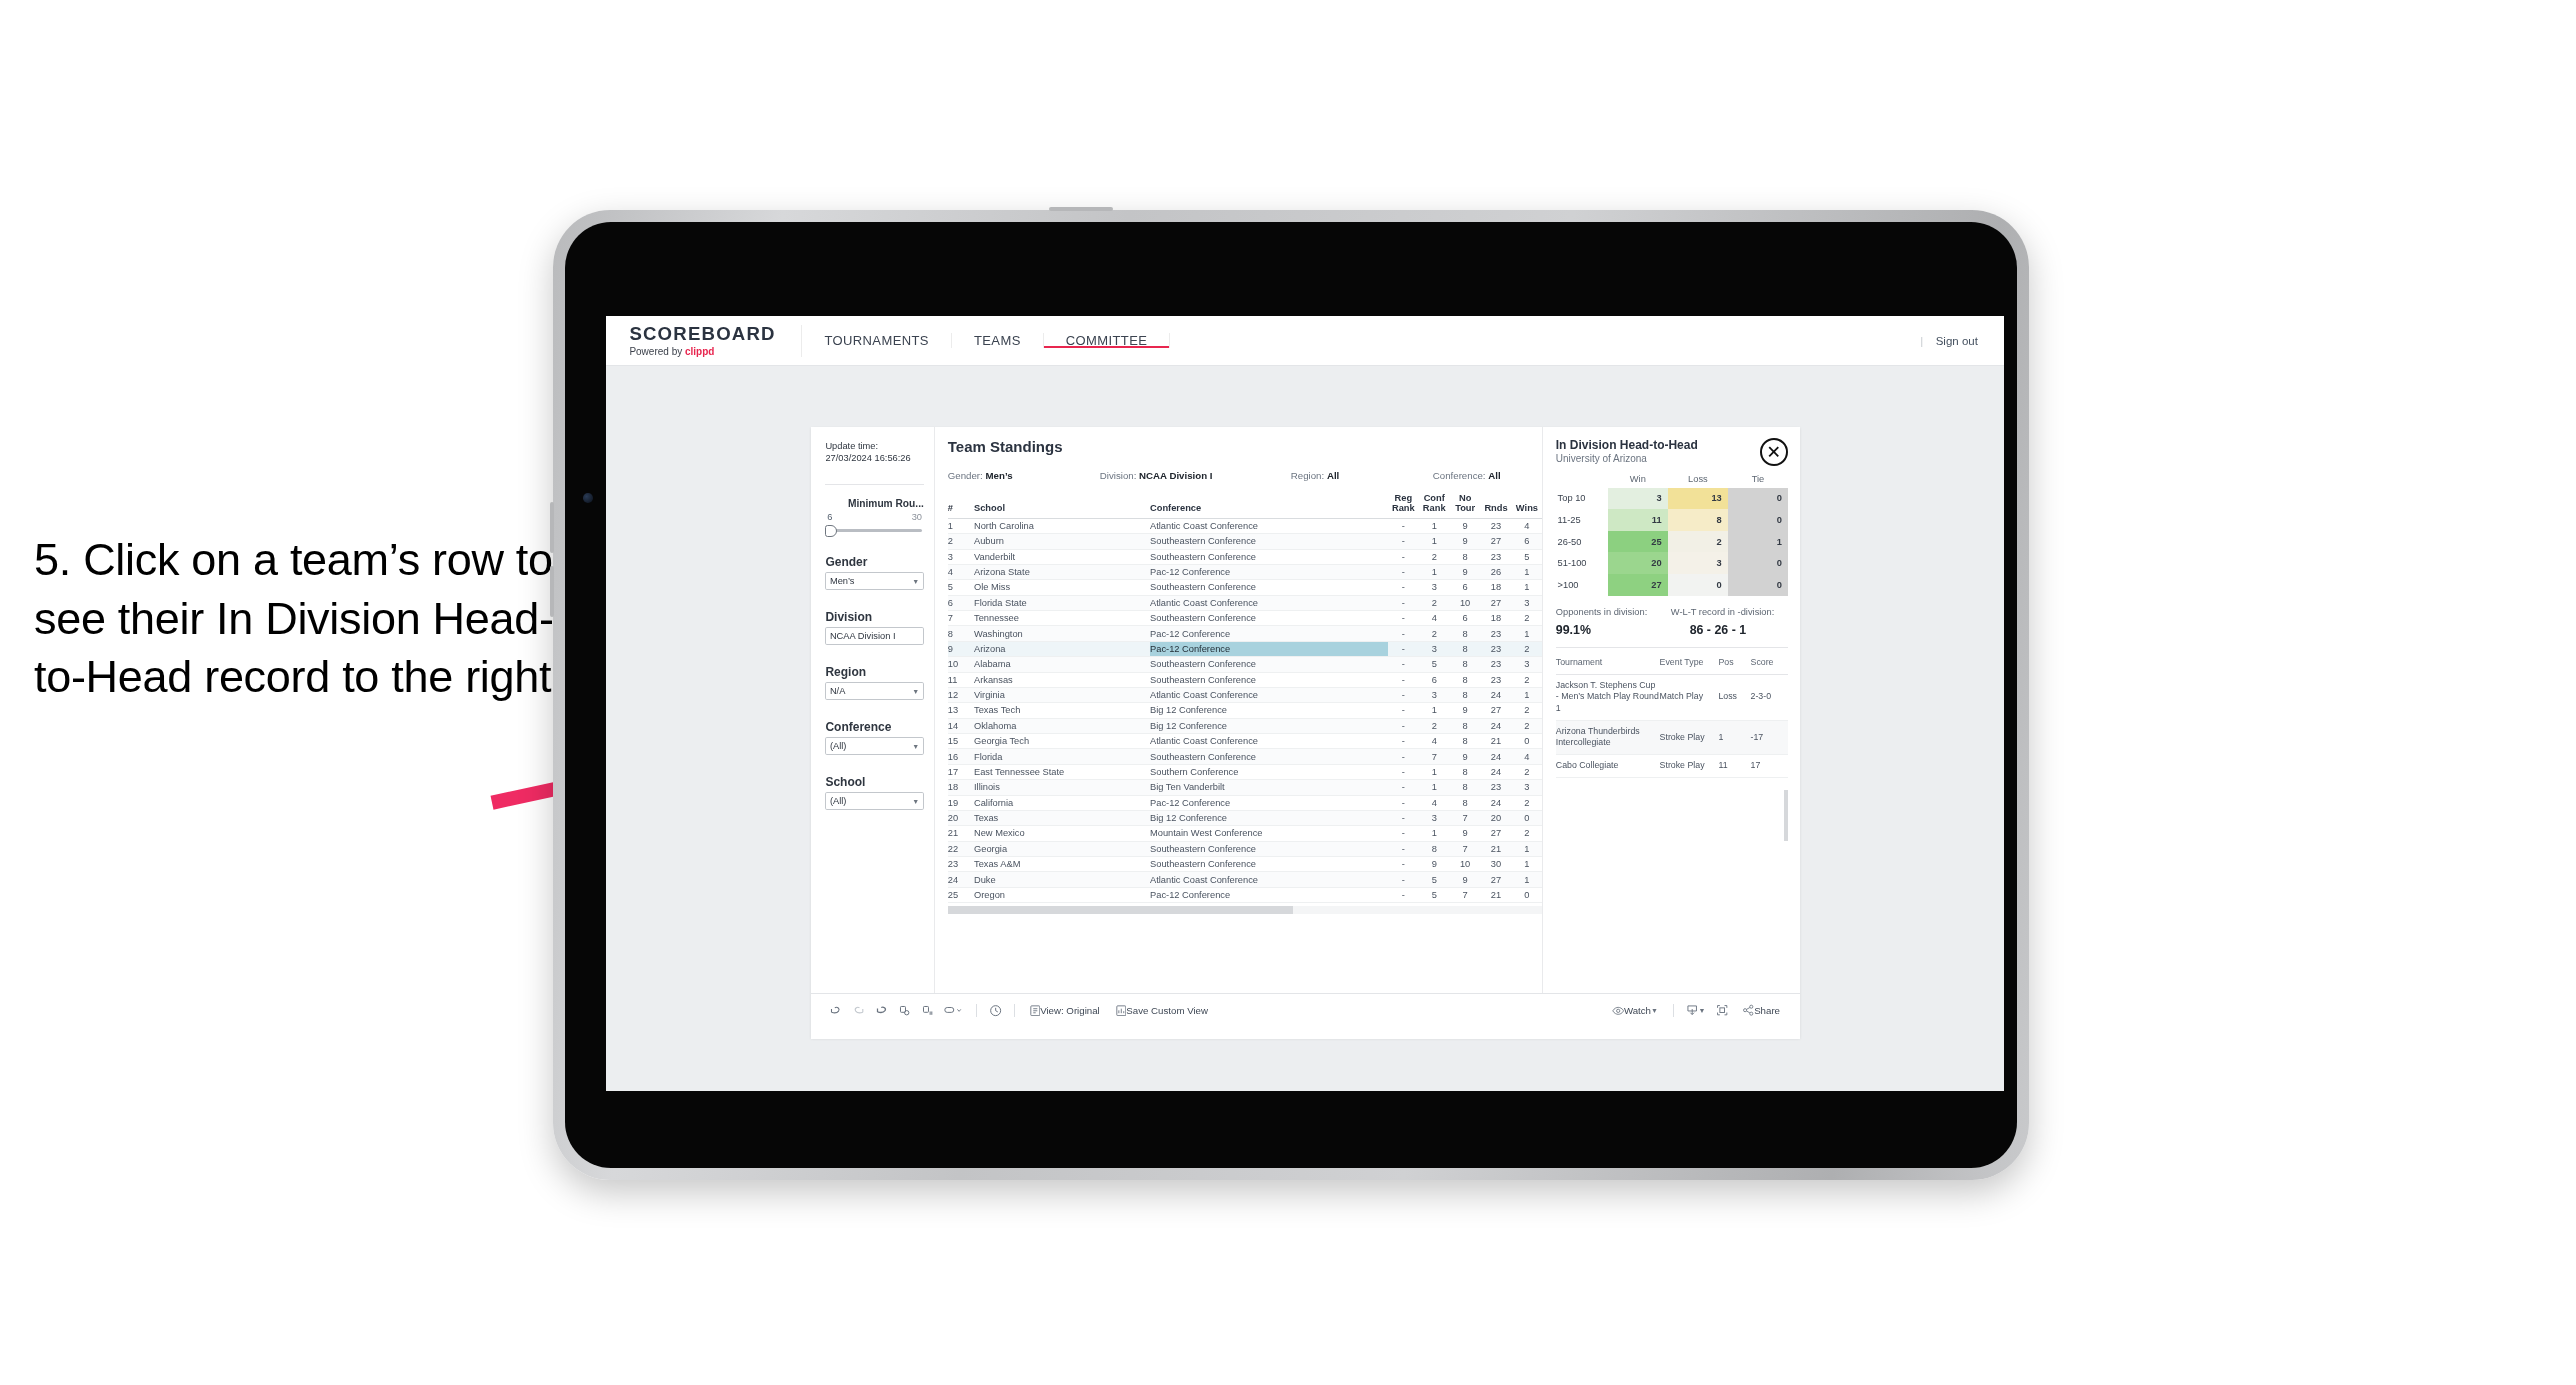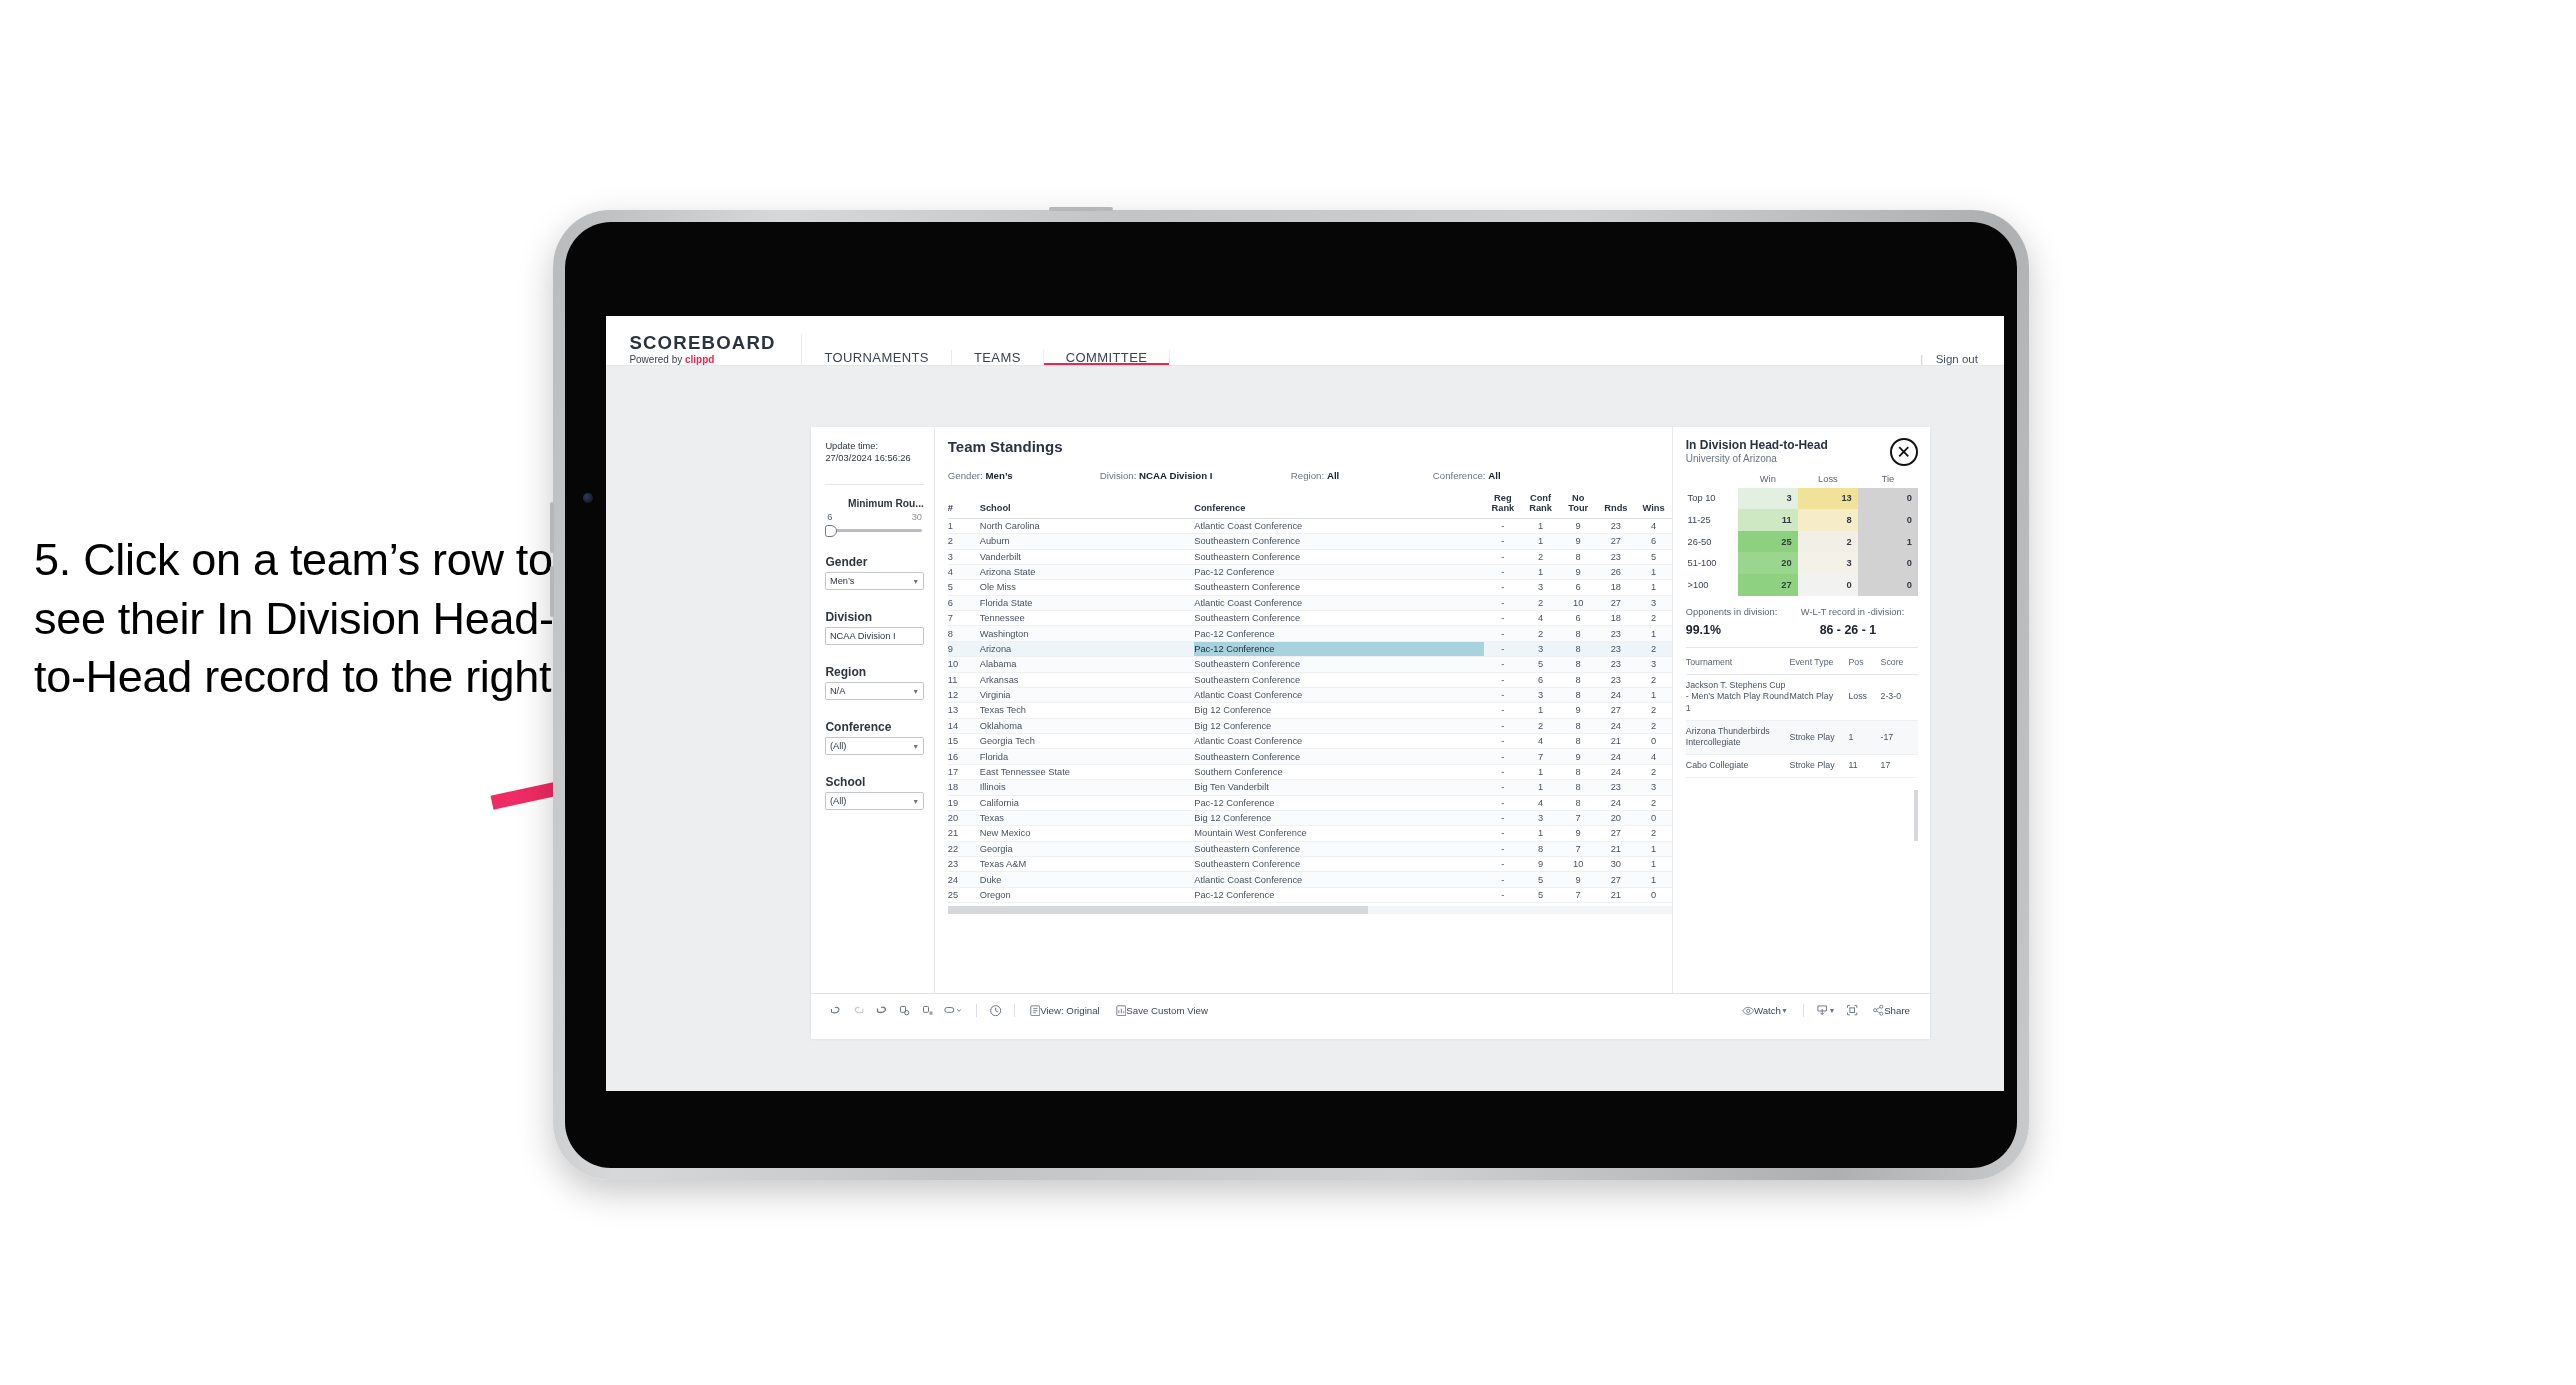--- a/index.html
+++ b/index.html
@@ -42,21 +42,21 @@
 
   
   #page{
     position:absolute; left:41px; top:94px;
     width:1398px; height:775px;
     background:#eceef0;
     overflow:hidden;
   }
 
   
-  #topnav{height:49px;background:#fff;display:flex;align-items:flex-end;
+  #topnav{height:49px;background:#fff;display:flex;align-items:center;
           border-bottom:0.9px solid #e3e5e8;position:relative;}
   #brand{display:flex;flex-direction:column;justify-content:center;
          padding:0 23px 0 23px;border-right:0.9px solid #ececec;min-width:149px;}
   #brand .bm{font-size:18.6px;font-weight:700;letter-spacing:1.2px;color:#2b3340;
              font-family:"Liberation Sans",sans-serif;line-height:1;}
   #brand .bs{font-size:10px;color:#3a3f49;margin-top:2.7px;line-height:1;}
   #brand .bs b{color:#e8264f;font-weight:700;}
   .navitem{display:flex;align-items:center;padding:0 22px;font-size:13px;
            color:#3b4350;letter-spacing:0.4px;border-right:0.9px solid #ececec;
            cursor:pointer;position:relative;}
@@ -66,21 +66,21 @@
            padding-right:26.5px;font-size:11.5px;color:#44505f;gap:12.4px;}
   #signout .bar{color:#c9ccd1;}
 
   
   #subtabs{height:37px;background:#fafbfc;border-bottom:0.9px solid #e3e5e8;
            display:flex;align-items:center;padding-left:23px;gap:30px;}
   .subtab{font-size:11.5px;letter-spacing:0.4px;color:#3b4350;cursor:pointer;}
   .subtab.active{color:#e8264f;}
 
   
-  #viz{position:absolute;left:205px;top:111px;width:1119px;height:612px;
+  #viz{position:absolute;left:205px;top:111px;width:989px;height:612px;
        background:#fff;box-shadow:0 0.9px 2.7px rgba(0,0,0,.09);}
   #viz-body{display:flex;height:566px;}
 
   
   #filters{width:124px;border-right:0.9px solid #e9eaec;padding:12.4px 10.6px 0 14px;
            box-sizing:border-box;flex:none;}
   .upd{font-size:9.3px;color:#2f3640;line-height:1.35;}
   .fdiv{height:0.9px;background:#e4e5e8;margin:19.5px 0 12.4px 0;}
   .fgrp{margin-bottom:19.5px;}
   .flabel{font-size:12px;font-weight:700;color:#2f3640;margin-bottom:3.5px;}

